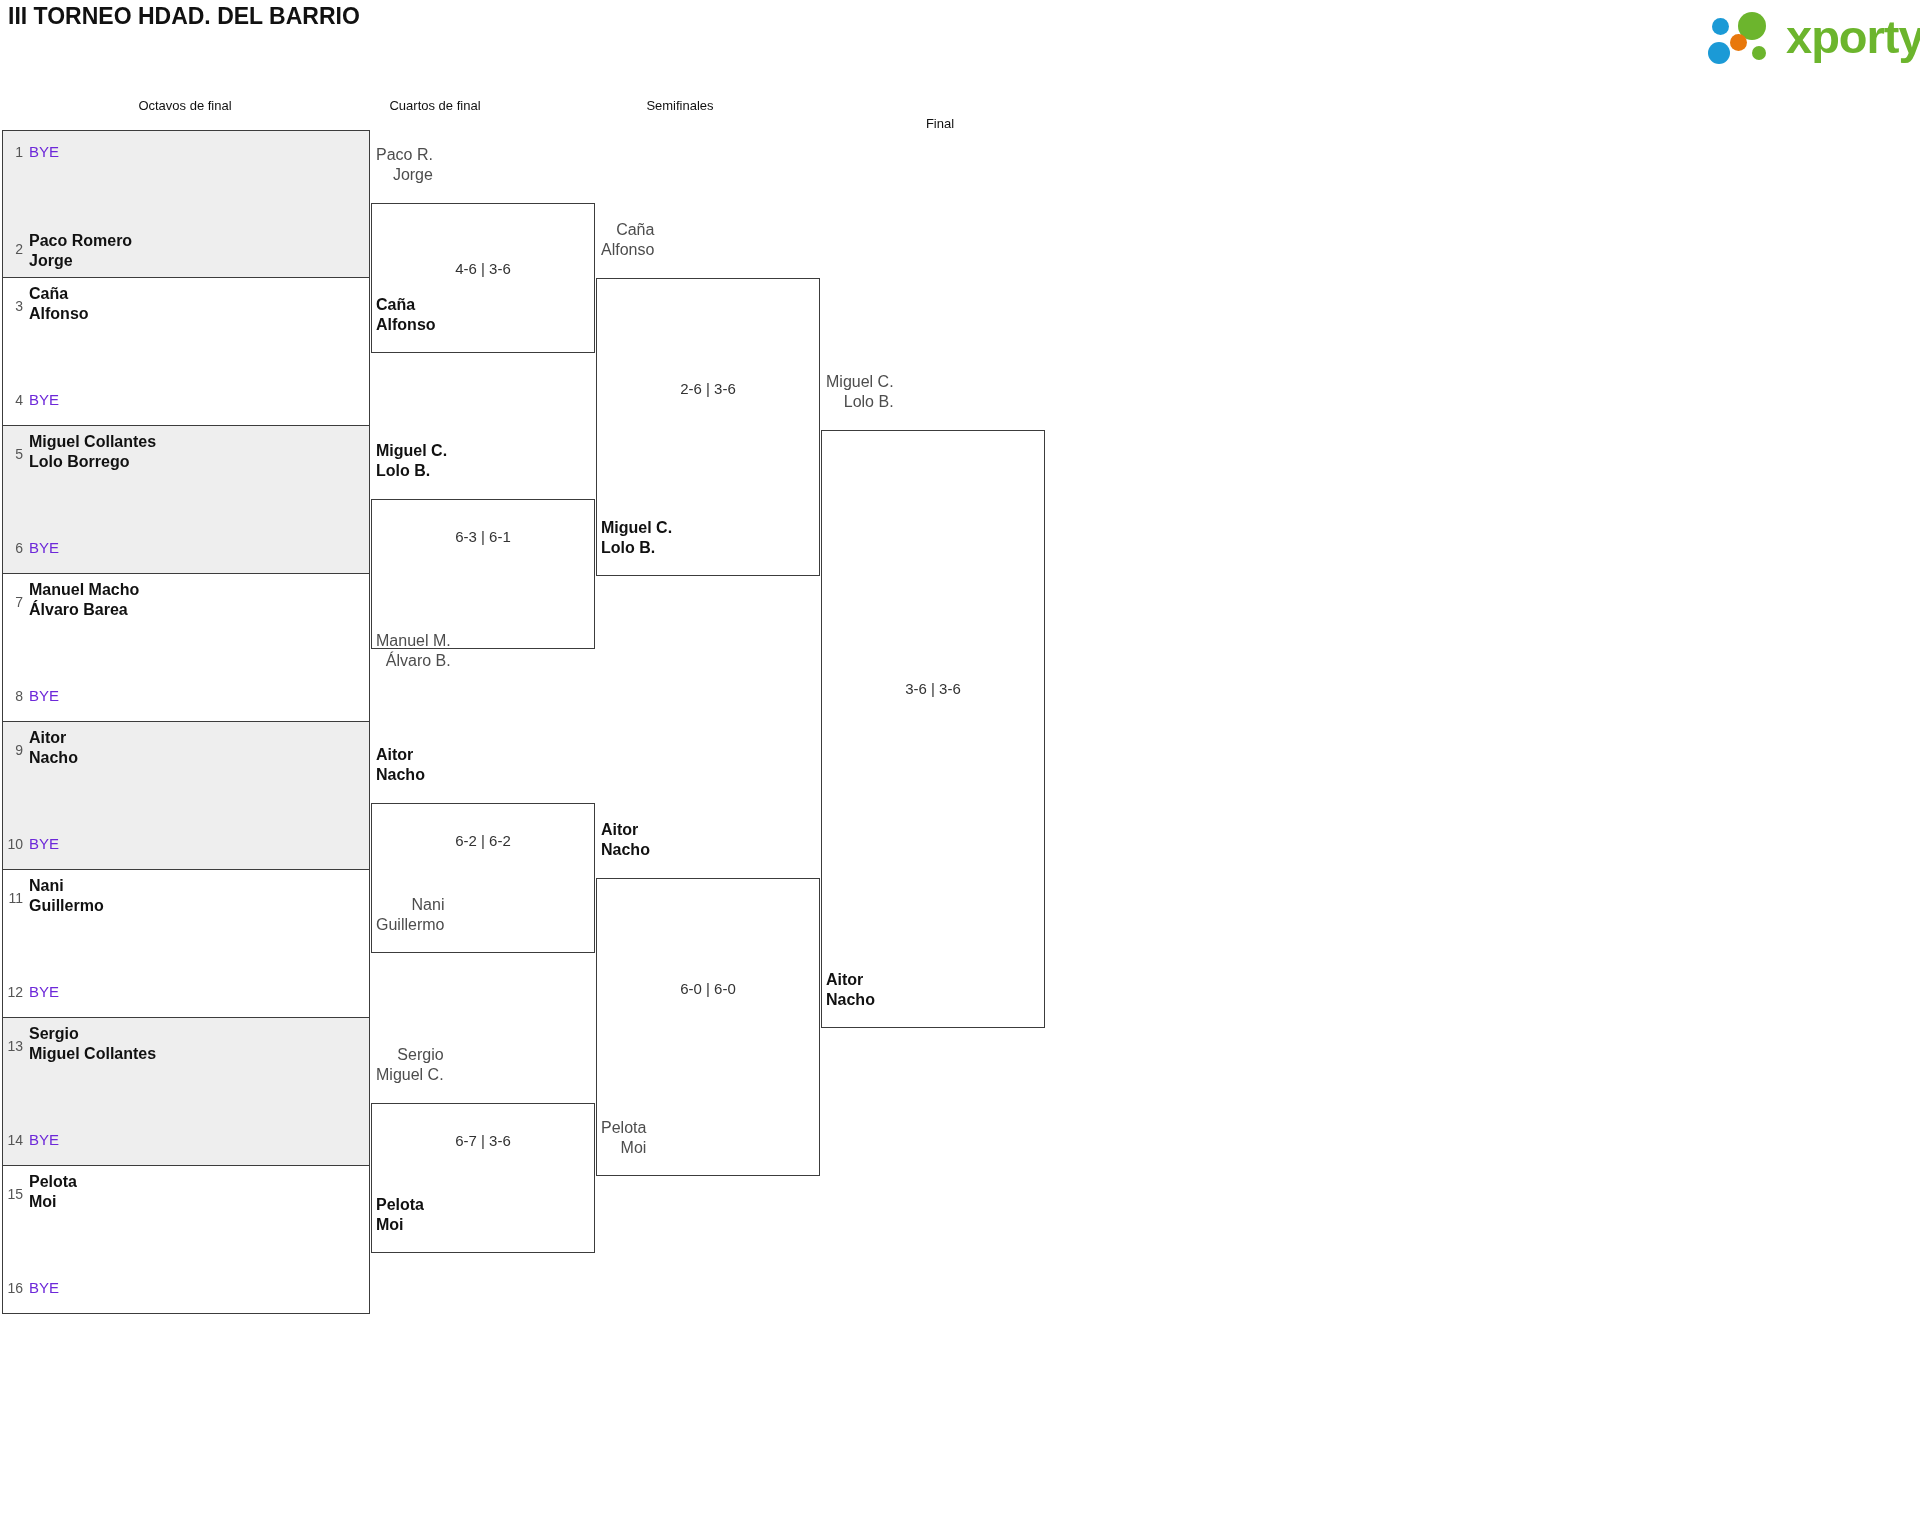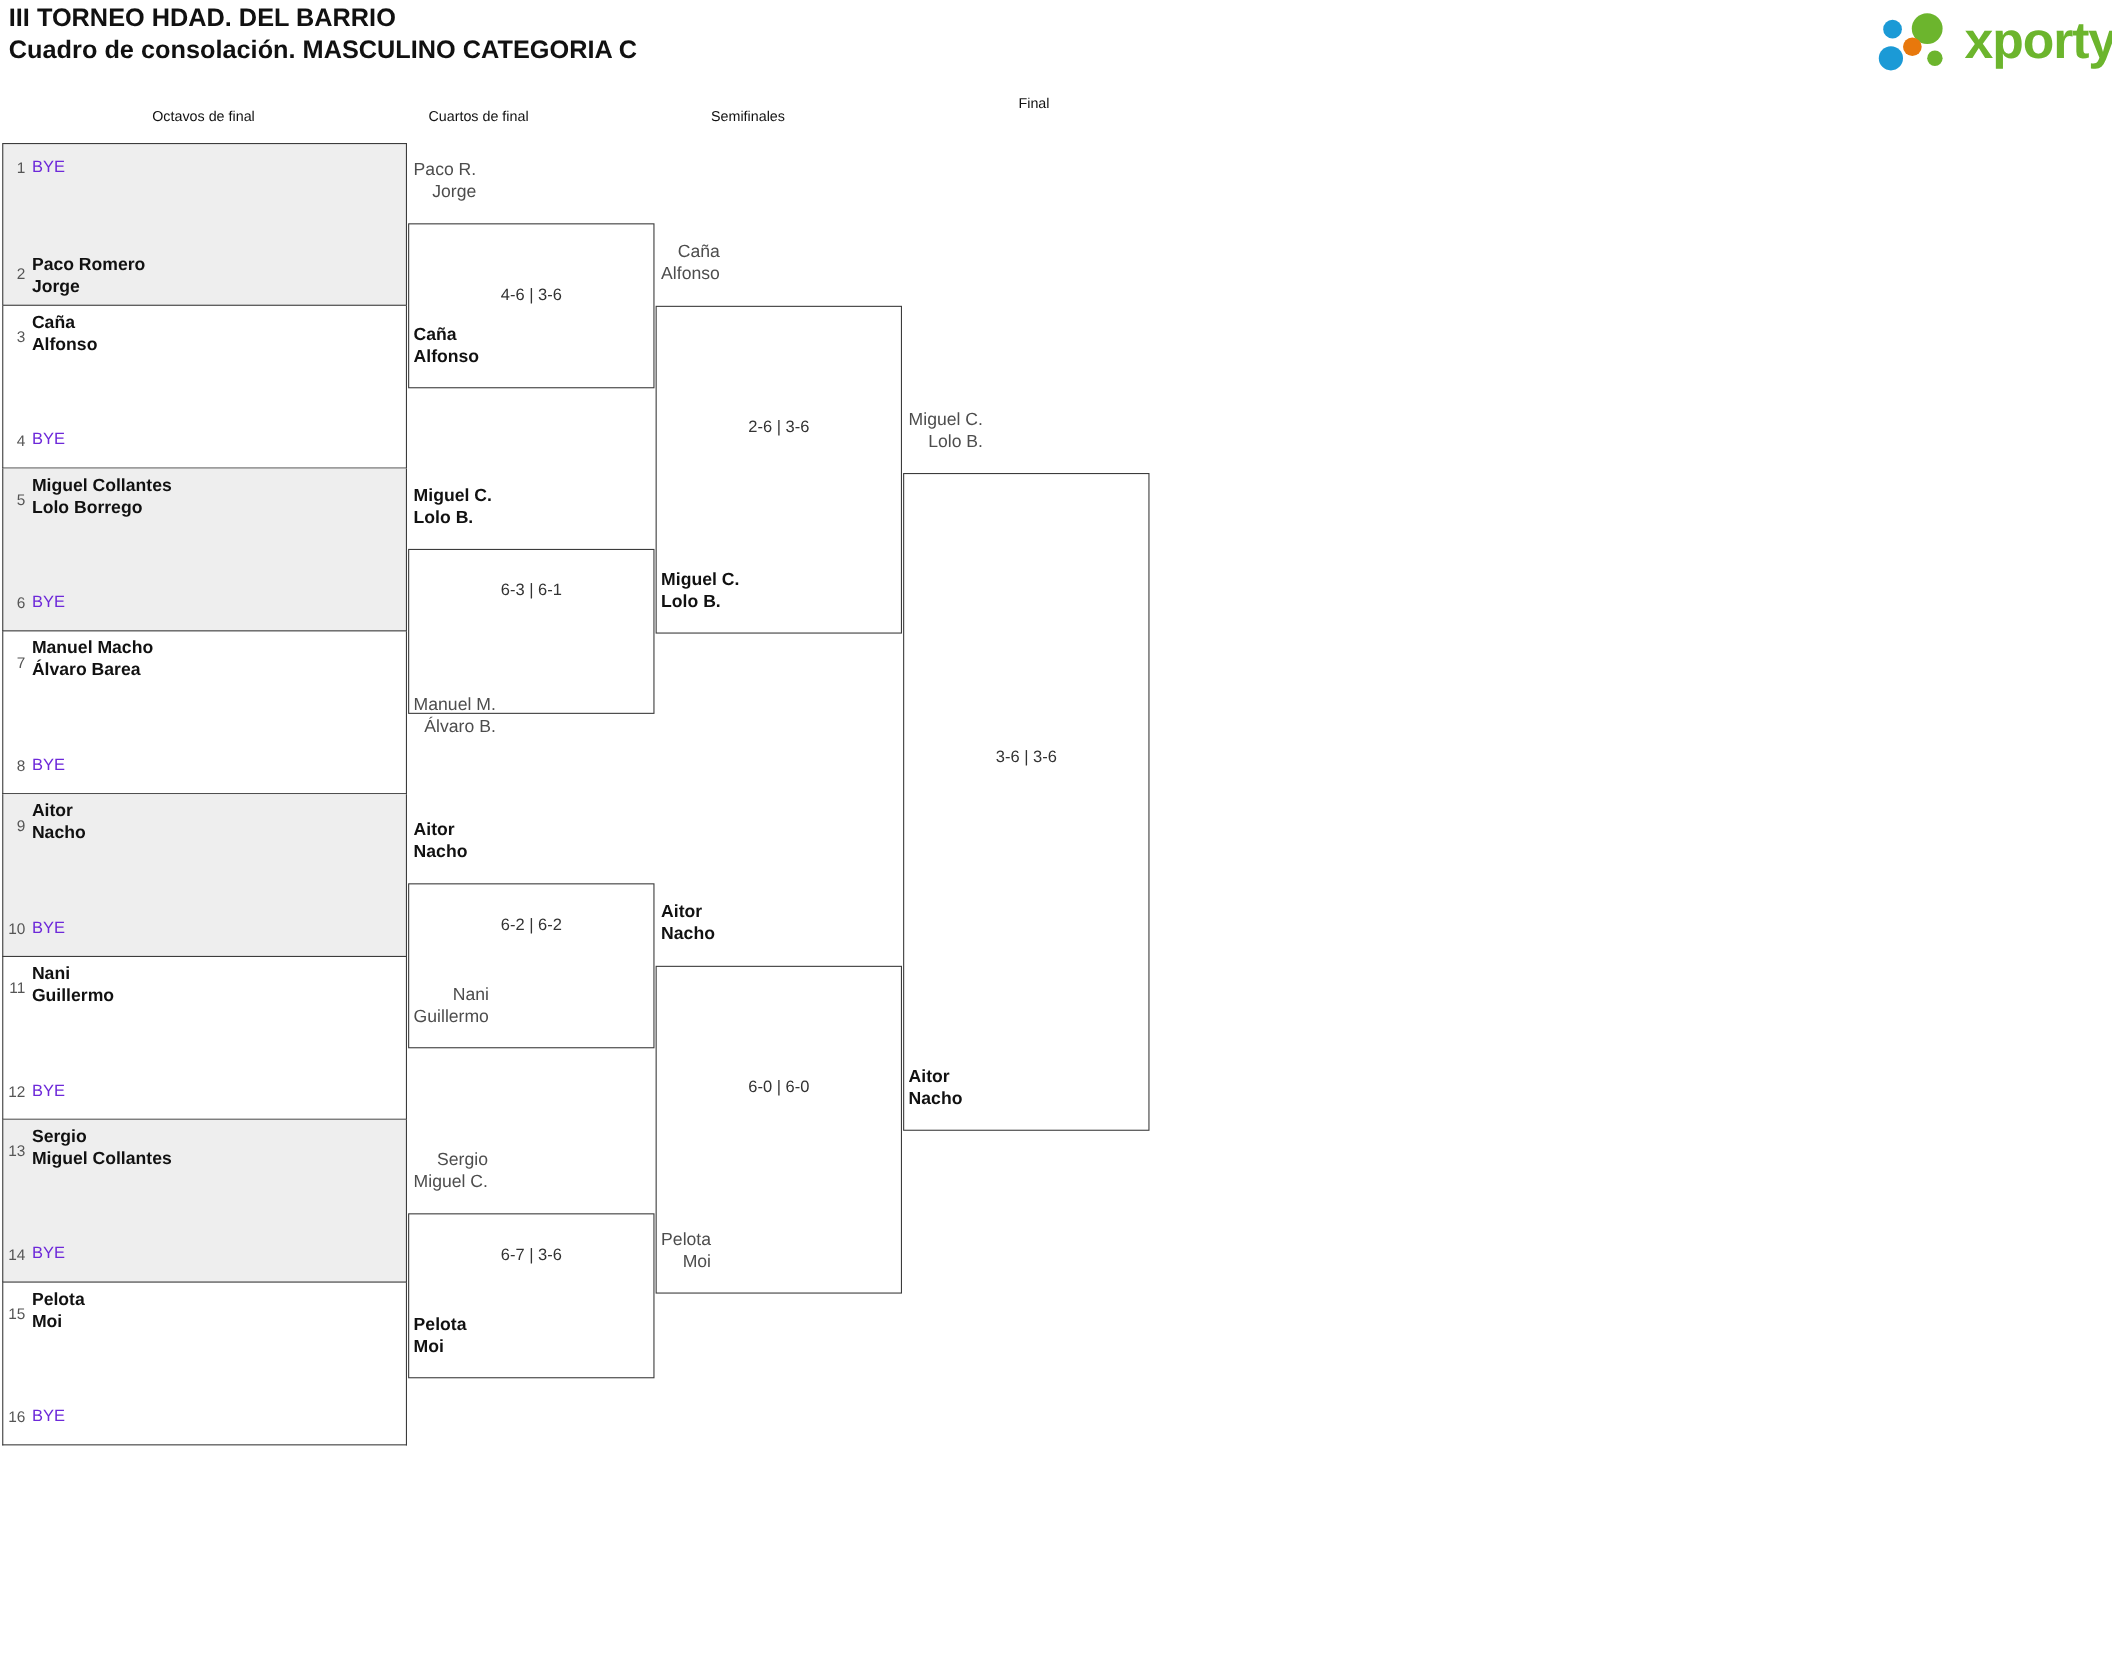--- a/index.html
+++ b/index.html
@@ -58,38 +58,37 @@
   .adv { position: absolute; display: flex; flex-direction: column; }
   .adv .nm { font-size: 16px; line-height: 20px; }
 </style>
 </head>
 <body>
 
 <div id="root">
 
   <div class="title-block">
     <div class="title-line">III TORNEO HDAD. DEL BARRIO</div>
-    <div class="title-line">Cuadro de consolación. MASCULINO CATEGORIA C</div>
   </div>
 
   <div class="logo">
     <div class="logo-dots">
       <span class="dot" style="left:30px;  top:0px;  width:28px; height:28px; background:#6cb52d;"></span>
       <span class="dot" style="left:4px;   top:6px;  width:17px; height:17px; background:#1b9ad6;"></span>
       <span class="dot" style="left:22px;  top:22px; width:17px; height:17px; background:#e8780c;"></span>
       <span class="dot" style="left:0px;   top:30px; width:22px; height:22px; background:#1b9ad6;"></span>
       <span class="dot" style="left:44px;  top:34px; width:14px; height:14px; background:#6cb52d;"></span>
     </div>
     <div class="logo-word">xporty</div>
   </div>
 
   <div class="round-hd" style="left:60px;  top:98px; width:250px;">Octavos de final</div>
   <div class="round-hd" style="left:290px; top:98px; width:290px;">Cuartos de final</div>
   <div class="round-hd" style="left:555px; top:98px; width:250px;">Semifinales</div>
-  <div class="round-hd" style="left:830px; top:86px; width:220px;">Final</div>
+  <div class="round-hd" style="left:830px; top:116px; width:220px;">Final</div>
 
   <div class="r1-col">
 
     <div class="r1-pair shaded first r1-sep">
       <div class="slot top bye-slot">
         <span class="seed">1</span>
         <span class="names">
             <span class="nm bye">BYE</span>
           </span>
       </div>

